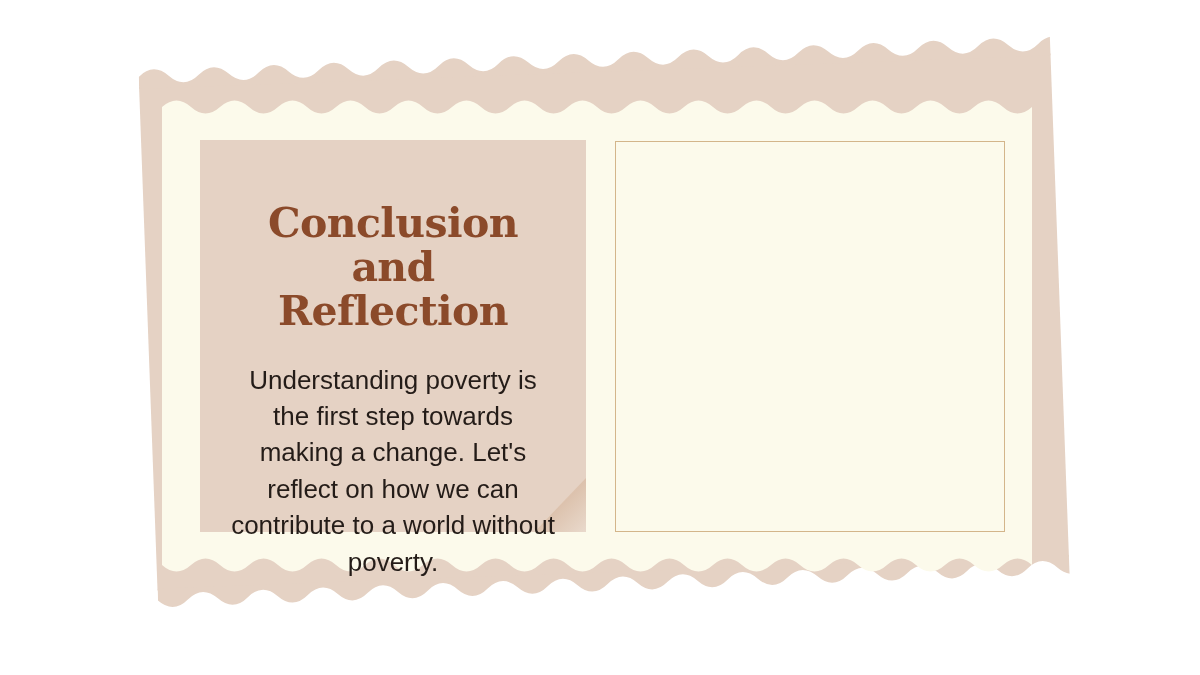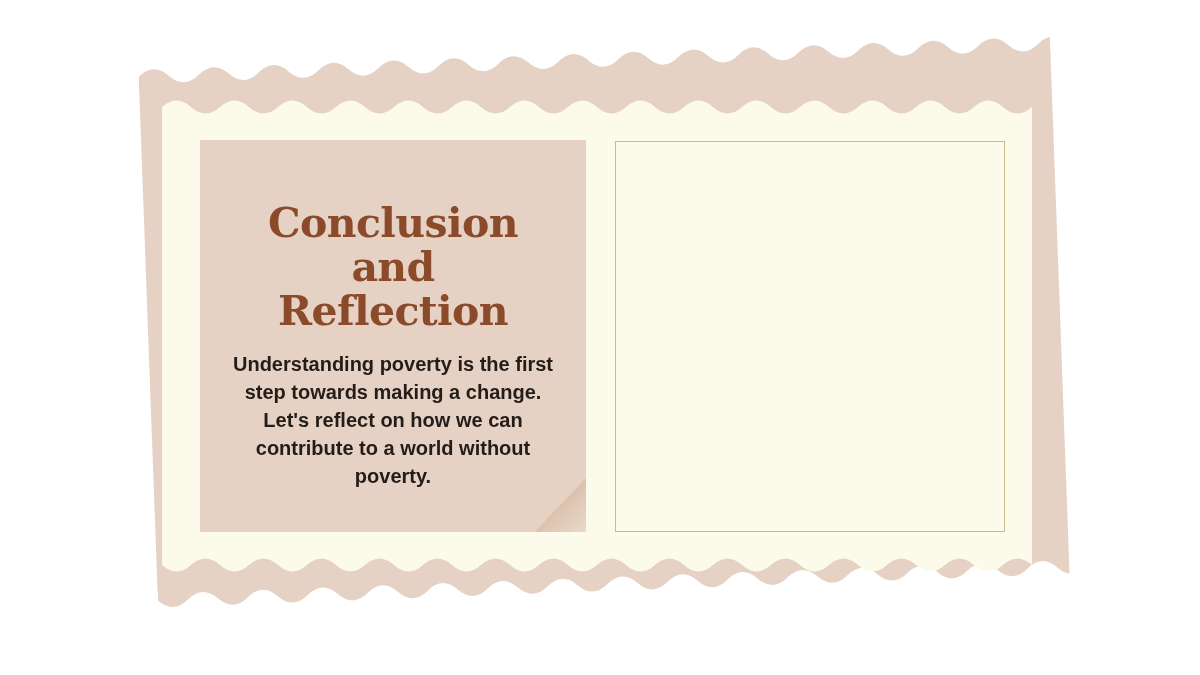--- a/index.html
+++ b/index.html
@@ -114,34 +114,34 @@
   }
   .text-panel .panel-inner {
     position: absolute;
     left: 30px;
     right: 30px;
     top: 62px;
     text-align: center;
   }
 
   .slide-title {
-    margin: 0 0 16px 0;
+    margin: 0 0 28px 0;
     font-family: "DejaVu Serif", "Liberation Serif", serif;
     font-weight: bold;
     font-size: 41px;
     line-height: 1.07;
     letter-spacing: -0.6px;
     color: #8B4A2A;
   }
 
   .slide-body {
     margin: 0;
     font-family: "Liberation Sans", sans-serif;
-    font-weight: 700;
-    font-size: 20px;
+    font-weight: 400;
+    font-size: 26px;
     line-height: 1.40;
     color: #241C18;
   }
 
   
   .image-frame {
     position: absolute;
     left: 615px;
     top: 141px;
     width: 390px;

